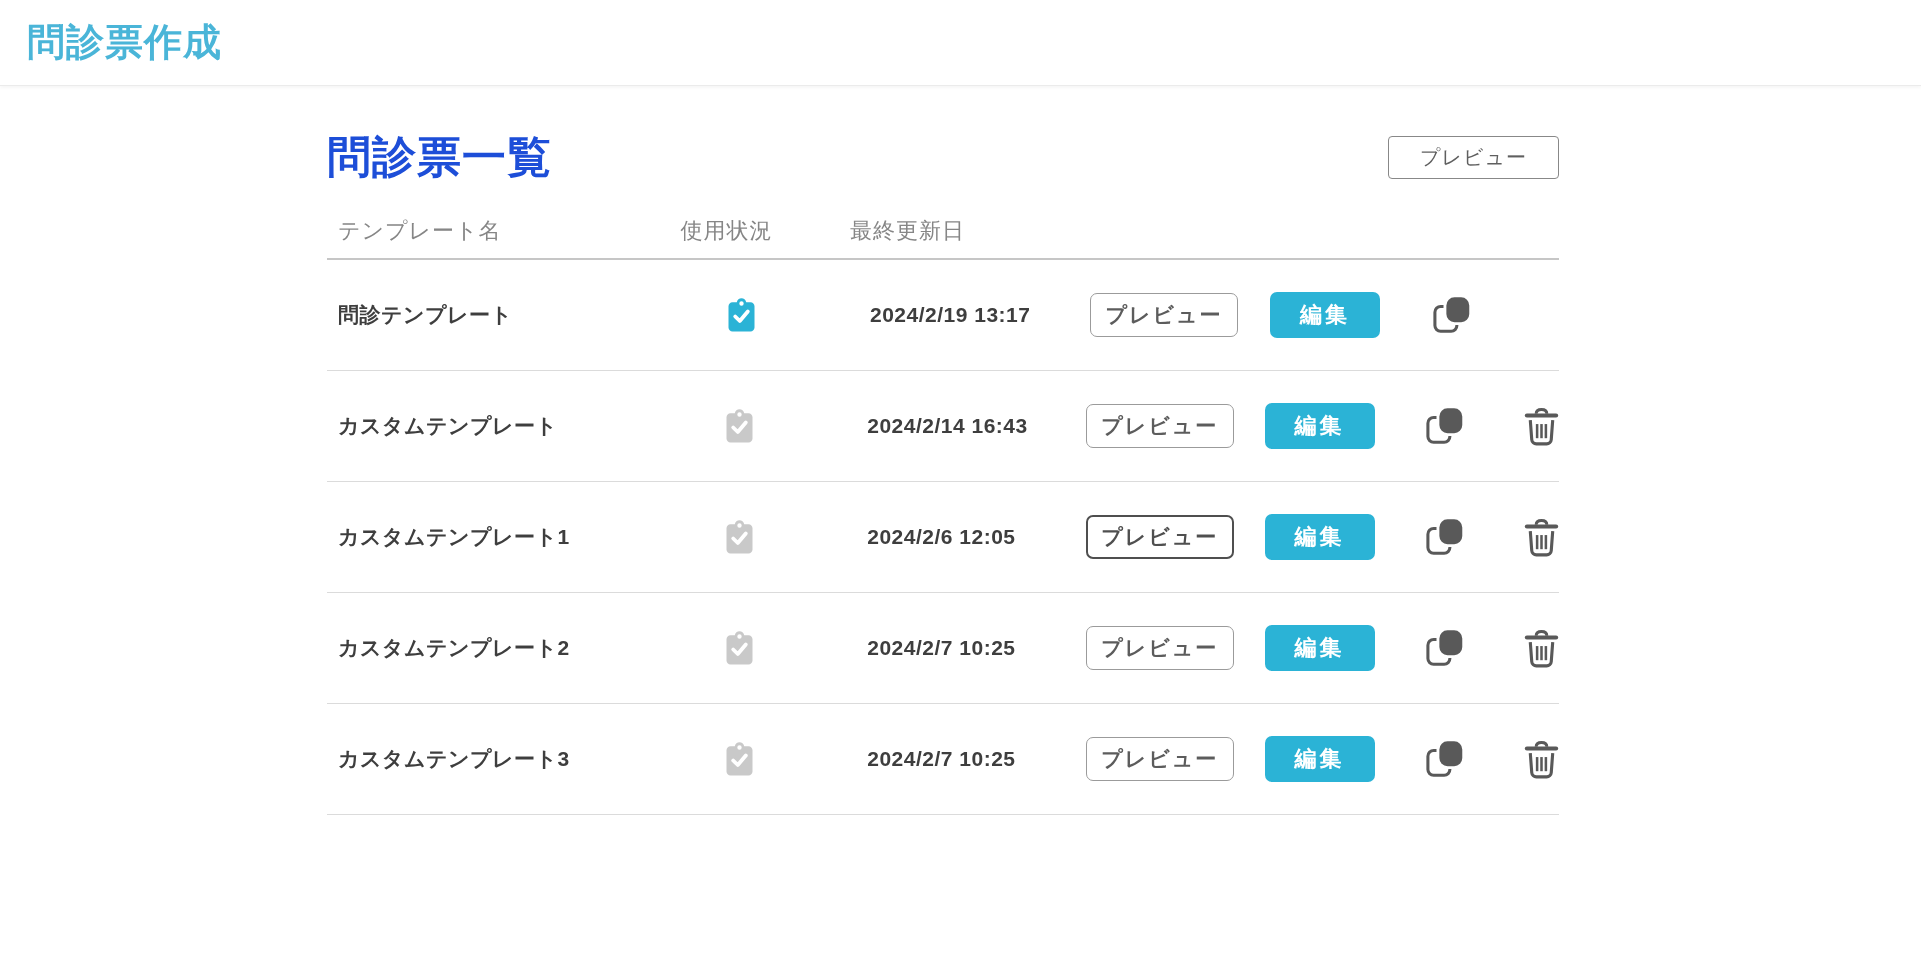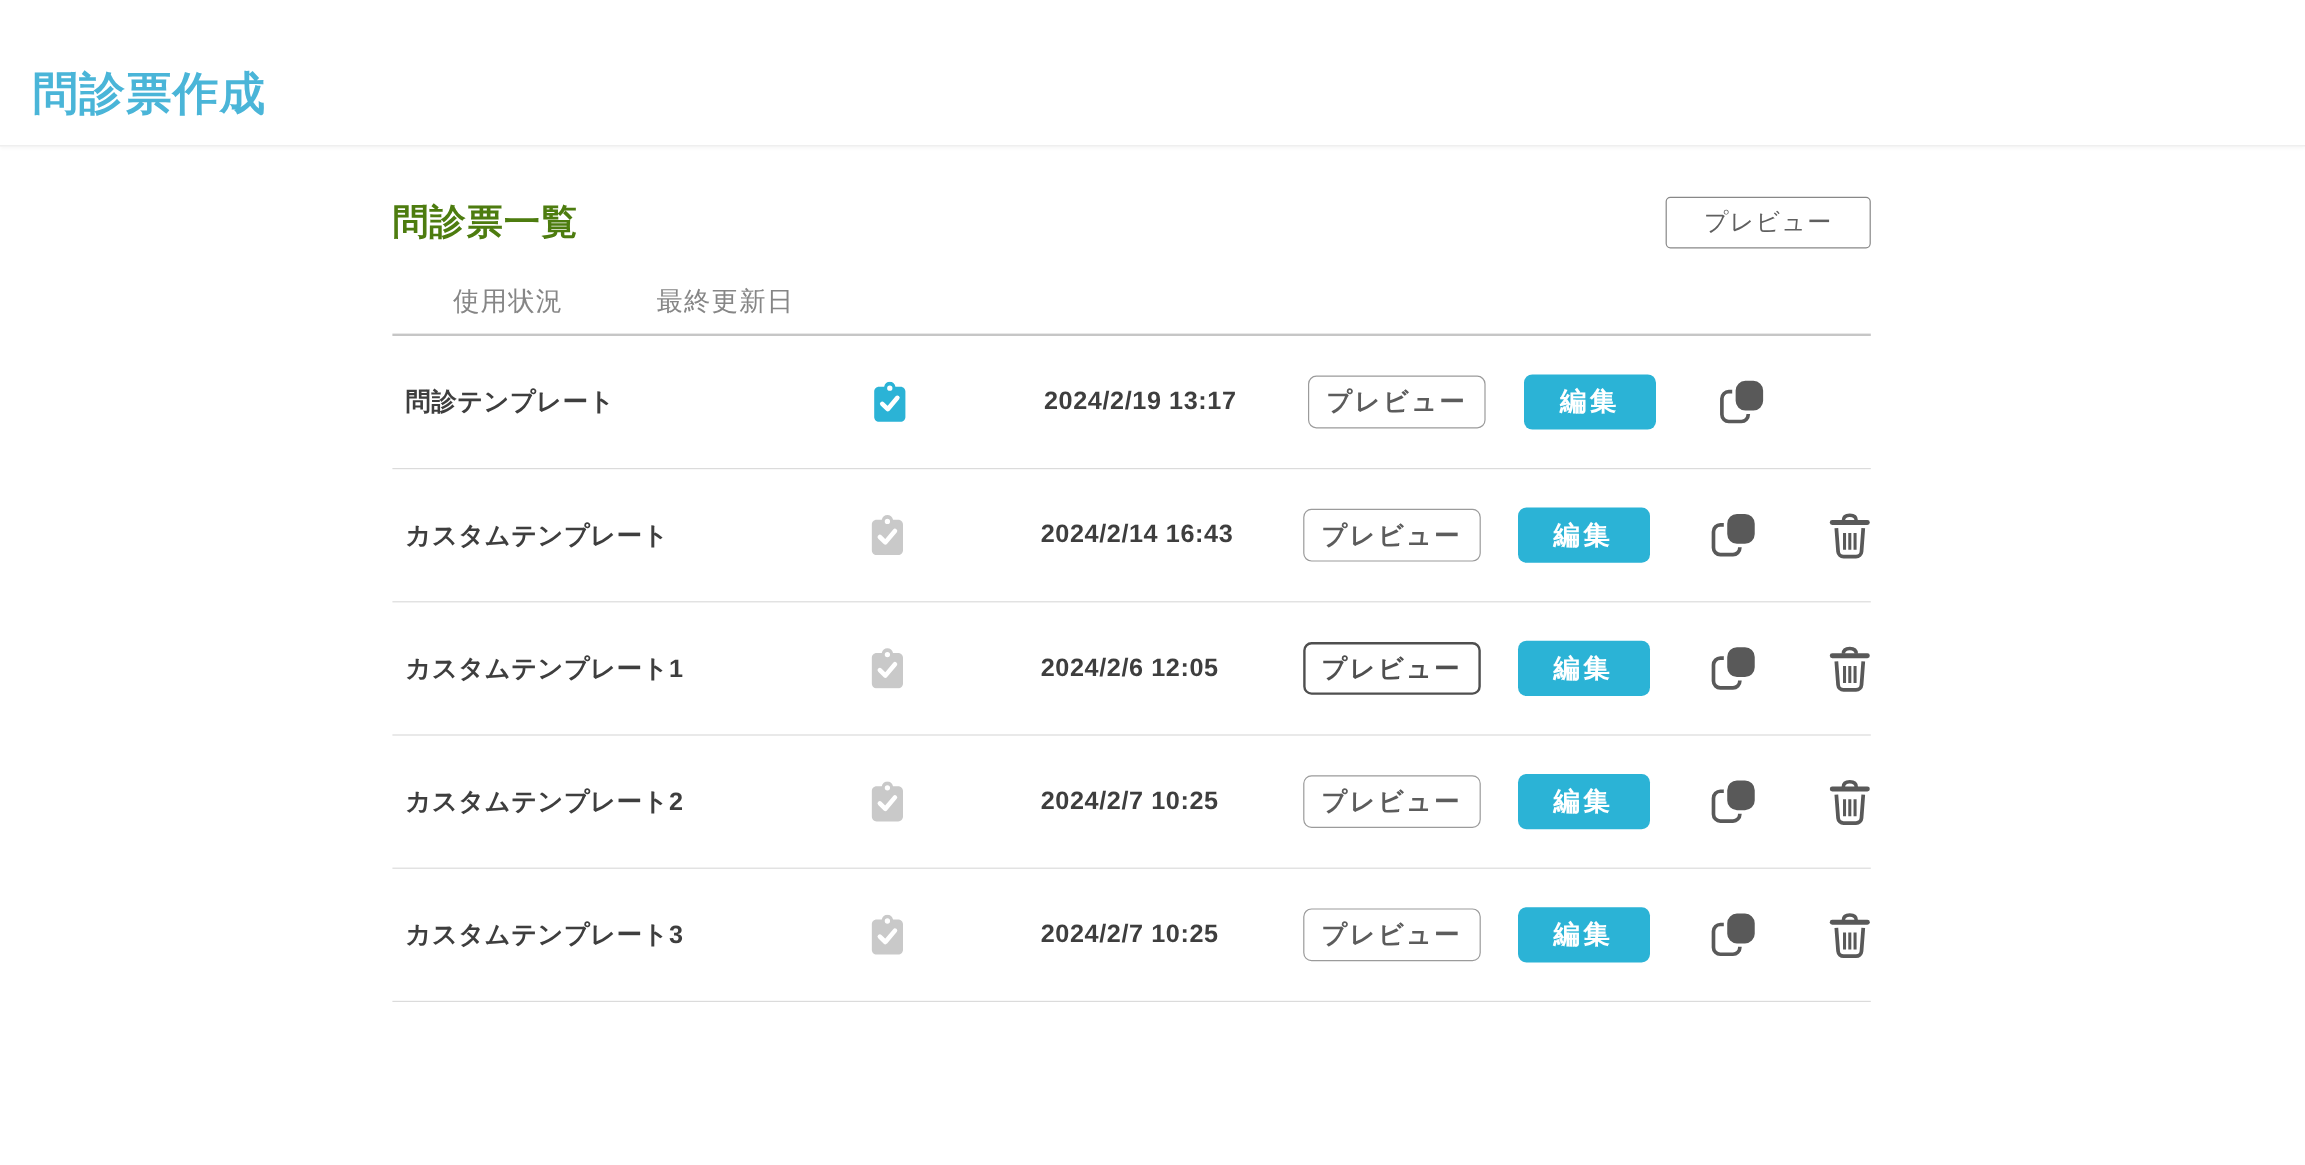--- a/index.html
+++ b/index.html
@@ -19,21 +19,20 @@
   }
   
   .app-header {
     height: 86px;
     display: flex;
     align-items: center;
     padding-left: 27px;
     border-bottom: 1px solid #ebebeb;
     box-shadow: 0 2px 3px rgba(0,0,0,0.04);
     background: #fff;
-    margin-top: 36px;
   }
   .app-title {
     margin: 0;
     font-size: 38px;
     font-weight: bold;
     color: var(--header-title);
     letter-spacing: 1px;
   }
   
   .content {
@@ -41,23 +40,23 @@
     margin-left: 327px;
     padding-top: 42px;
   }
   .title-row {
     display: flex;
     justify-content: space-between;
     align-items: center;
   }
   .page-title {
     margin: 0;
-    font-size: 30px;
-    font-weight: bold;
-    color: #4d7c0f;
+    font-size: 44px;
+    font-weight: bold;
+    color: #1d4ed8;
     letter-spacing: 1px;
   }
   .new-button {
     width: 171px;
     height: 43px;
     background: #ffffff;
     border: 1px solid #888888;
     border-radius: 4px;
     font-family: inherit;
     font-size: 20px;
@@ -149,20 +148,21 @@
 </header>
 
 <main class="content">
   <div class="title-row">
     <h2 class="page-title">問診票一覧</h2>
     <button class="new-button">プレビュー</button>
   </div>
 
   <div>
     <div class="thead">
+      <div class="col-name">テンプレート名</div>
       <div class="col-usage">使用状況</div>
       <div class="col-date">最終更新日</div>
       <div class="col-preview"></div>
       <div class="col-edit"></div>
       <div class="col-copy"></div>
       <div class="col-delete"></div>
     </div>
     <div>
   <div class="row">
     <div class="col-name">

